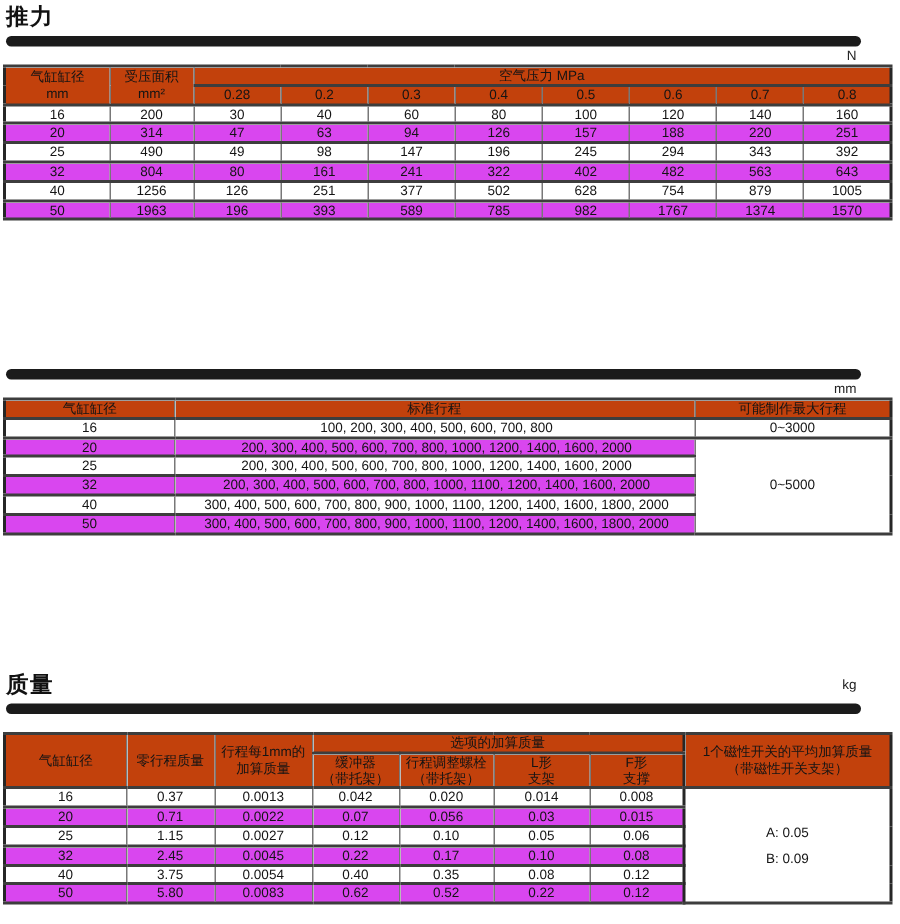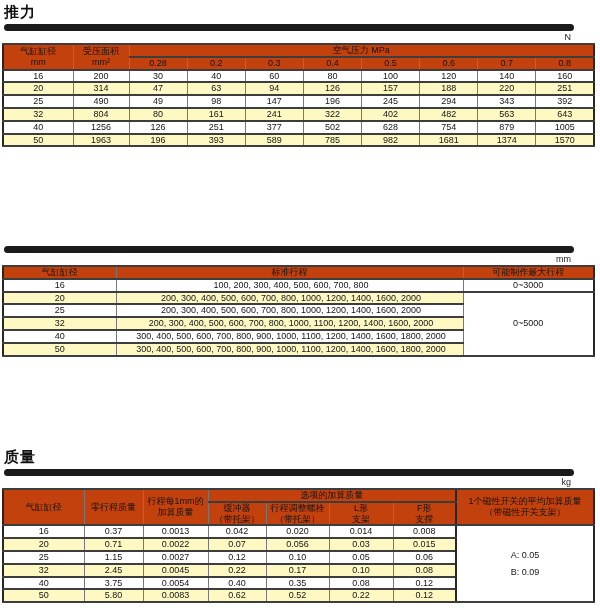--- a/index.html
+++ b/index.html
@@ -4,21 +4,21 @@
 <style>
   html,body{margin:0;padding:0}
   body{width:600px;height:616px;background:#fff;font-family:"Liberation Sans","DejaVu Sans",sans-serif;color:#151515;overflow:hidden}
   .page{position:relative;width:576px;height:616px;background:#fff}
   .sec-title{position:absolute;left:4px;font-size:15px;font-weight:700;letter-spacing:1px;color:#111;line-height:1;margin:0}
   .bar{position:absolute;left:4px;width:570px;height:7px;background:#1b1b1b;border-radius:3.5px}
   .unit{position:absolute;right:5px;font-size:9px;color:#222;line-height:1}
   .tbl{position:absolute;left:2px;width:593px;border-collapse:collapse;table-layout:fixed;font-size:9px;color:#141414;border:2px solid #262626}
   .tbl th,.tbl td{border-left:1px solid #787878;border-right:1px solid #787878;border-top:2px solid #3d3d3d;border-bottom:2px solid #3d3d3d;padding:0 2px;text-align:center;vertical-align:middle;font-weight:400;line-height:1.2;overflow:hidden}
   .hd{background:#c2410c}
-  tr.alt td{background:#fef9c3}
+  tr.alt td{background:#d946ef}
   td.merged{background:#fff !important}
   .bold{font-weight:700}
   .strokes{text-align:right;padding-left:5px !important}
   .r{height:11px}
   .rh2{height:23px}
   .switch-lines{display:inline-block;text-align:right;line-height:1.9}
   .thickleft{border-left:2px solid #262626 !important}
   .note{position:absolute;left:3px;font-size:9px;color:#1a1a1a;line-height:1.2}
 </style>
 </head>
@@ -128,21 +128,21 @@
         <td>1005</td>
       </tr>
       <tr class="r alt">
         <td class="bold">50</td>
         <td>1963</td>
         <td>196</td>
         <td>393</td>
         <td>589</td>
         <td>785</td>
         <td>982</td>
-        <td>1681</td>
+        <td>1767</td>
         <td>1374</td>
         <td>1570</td>
       </tr>
     </tbody>
   </table>
 
   <div class="bar" style="top:246px"></div>
   <div class="unit" style="top:255px">mm</div>
 
   <table class="tbl" style="top:265px">
@@ -184,21 +184,21 @@
       <tr class="r alt">
         <td class="bold">50</td>
         <td class="strokes">300, 400, 500, 600, 700, 800, 900, 1000, 1100, 1200, 1400, 1600, 1800, 2000</td>
       </tr>
     </tbody>
   </table>
 
 
   <h2 class="sec-title" style="top:449px">质量</h2>
   <div class="bar" style="top:469px"></div>
-  <div class="unit" style="top:478px">kg</div>
+  <div class="unit" style="top:452px">kg</div>
 
   <table class="tbl" style="top:488px">
     <colgroup>
       <col style="width:81px">
         <col style="width:59px">
         <col style="width:65px">
       <col style="width:58px">
         <col style="width:63px">
         <col style="width:64px">
         <col style="width:63px">

